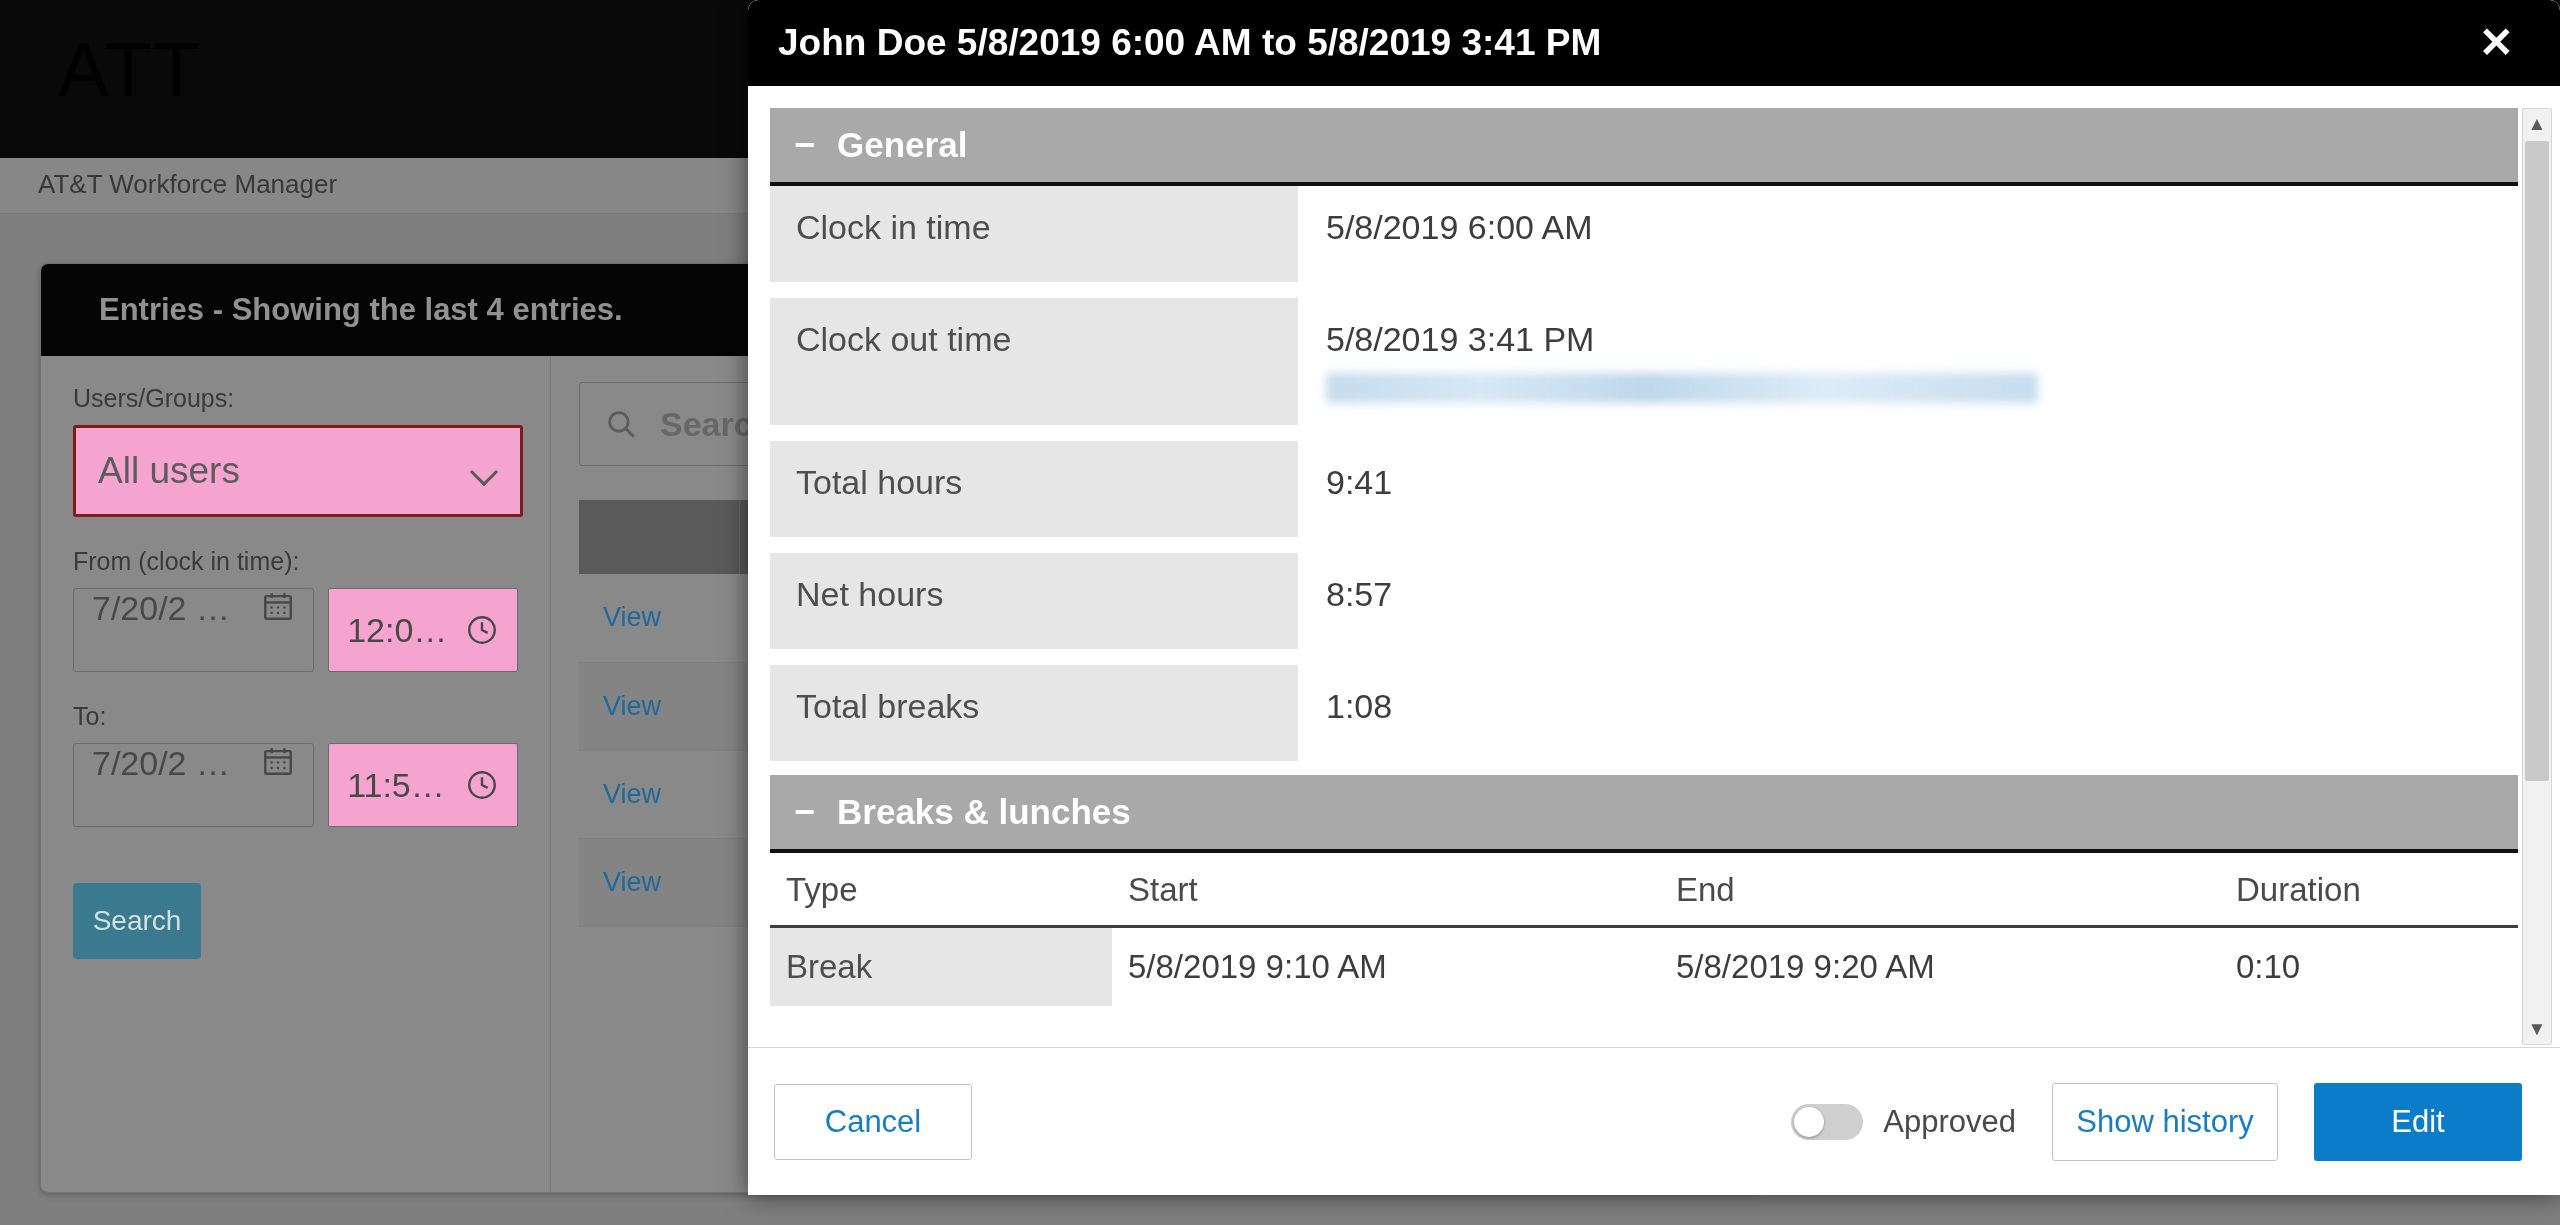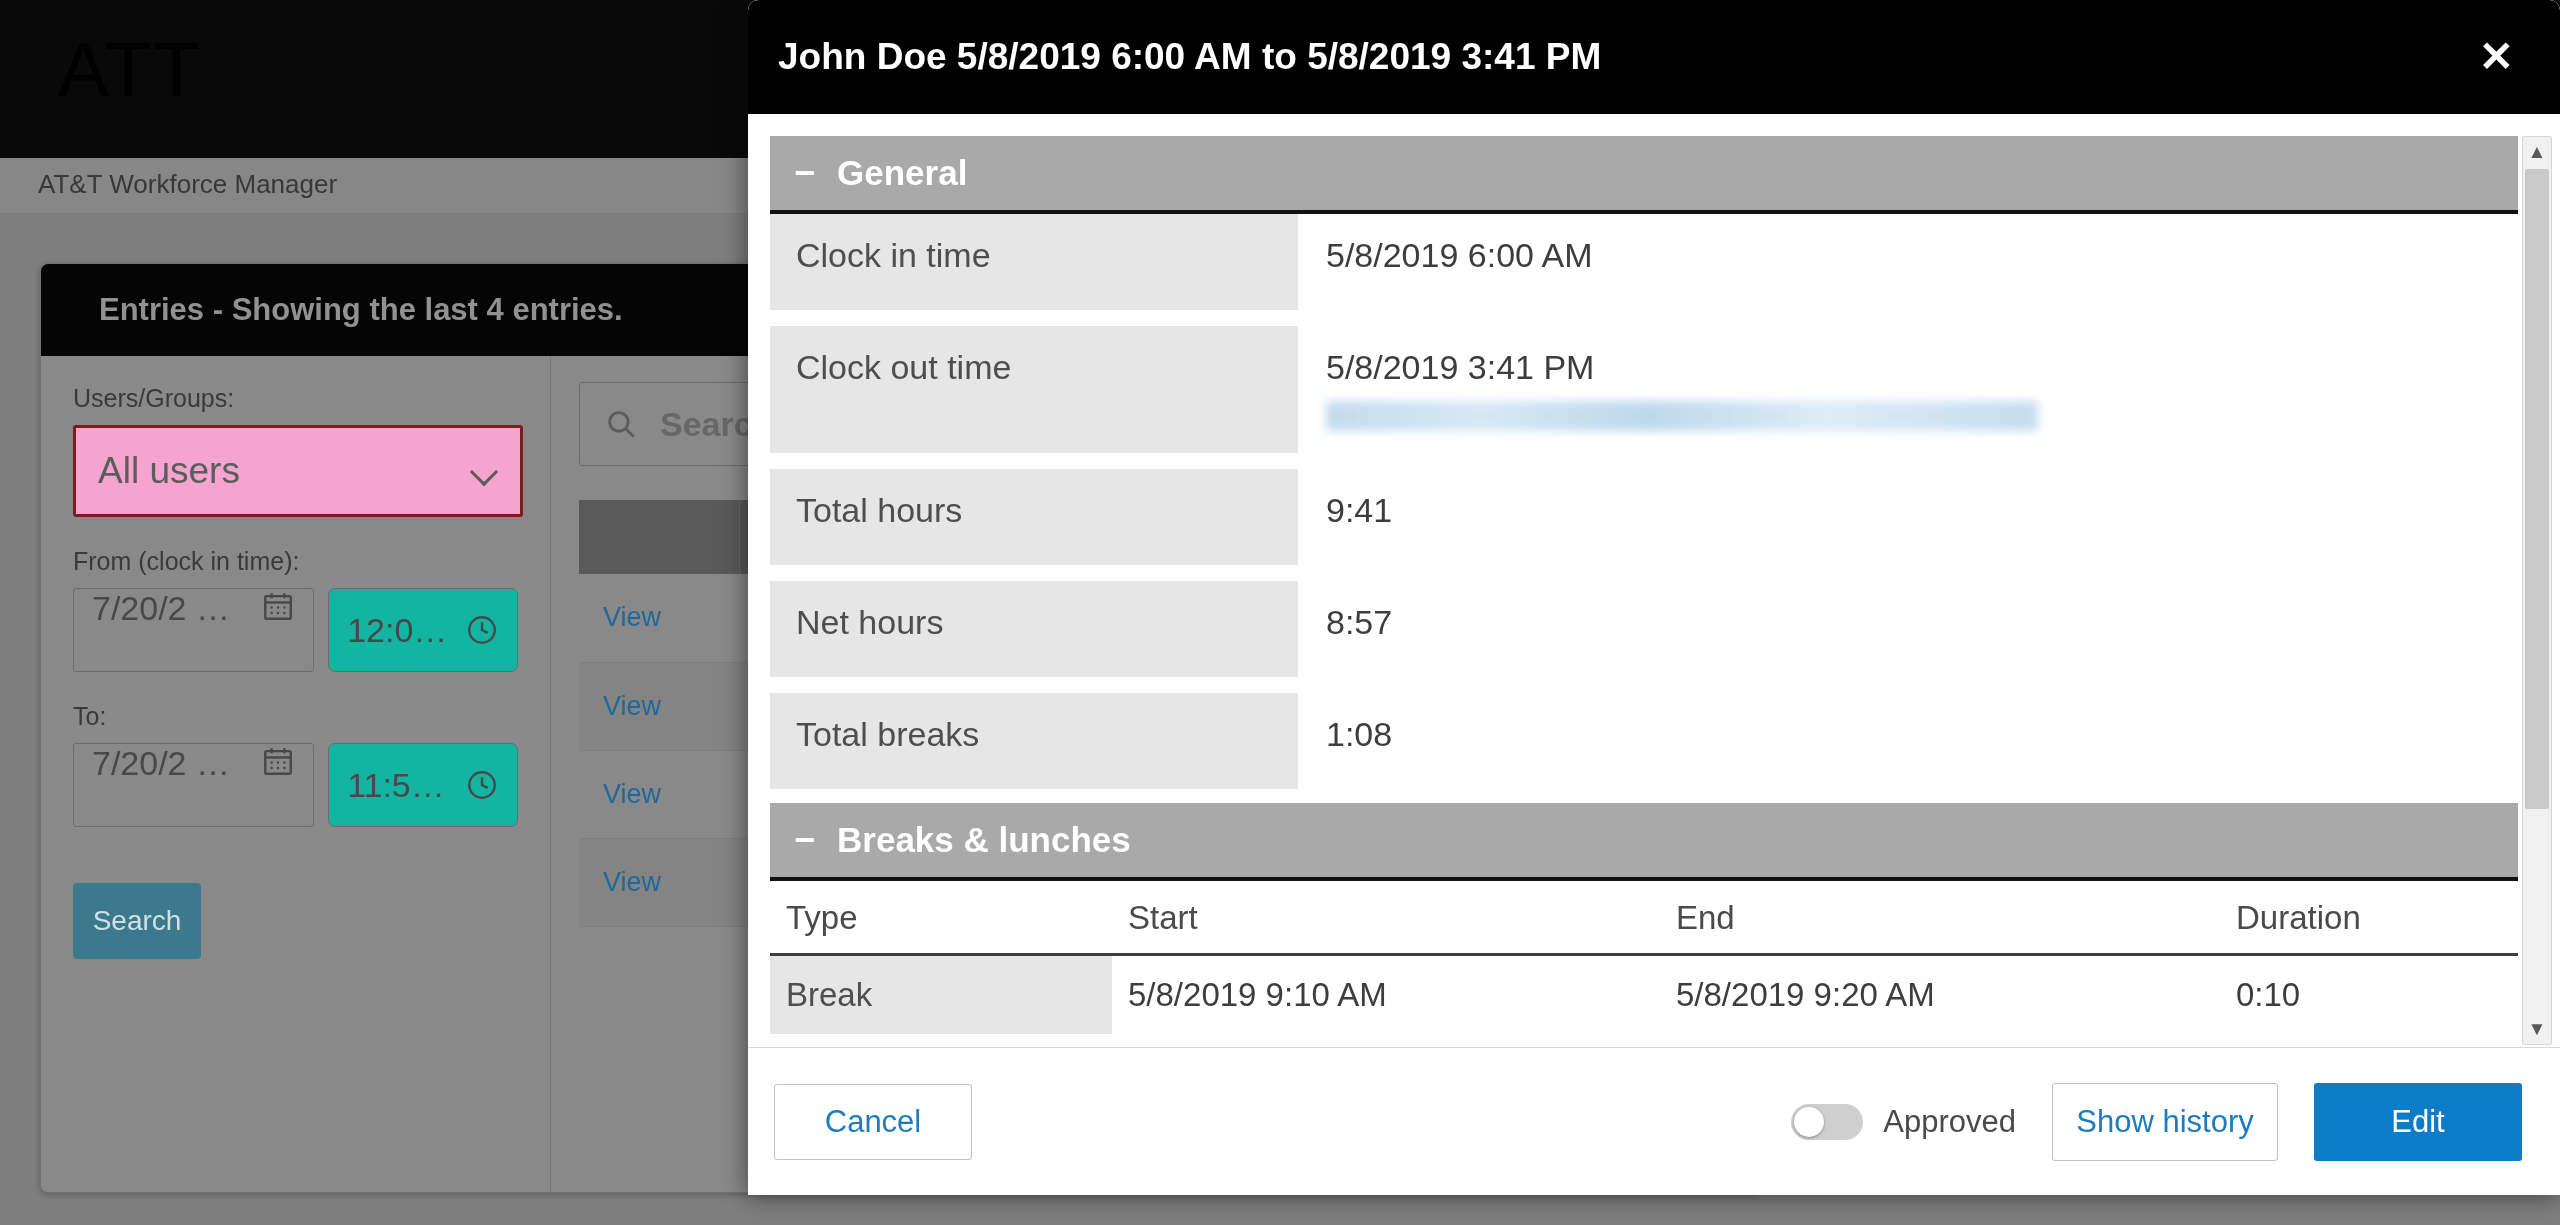--- a/index.html
+++ b/index.html
@@ -158,22 +158,22 @@
     display: flex;
     align-items: flex-start;
     justify-content: space-between;
     padding: 0 18px;
   }
 
   .time-input {
     width: 198px;
     height: 84px;
     border: 1px solid #6e6e6e;
-    background: #14b8a6;
-    border-radius: 7px;
+    background: #f9a8d4;
+    border-radius: 2px;
     display: flex;
     align-items: center;
     justify-content: space-between;
     padding: 0 18px;
   }
 
   .dt-text {
     font-size: 34px;
     color: #4a4a4a;
     white-space: nowrap;
@@ -278,21 +278,21 @@
     background: #ffffff;
     border-radius: 10px 10px 0 0;
     box-shadow: 0 0 26px rgba(0,0,0,0.55);
     overflow: hidden;
     display: flex;
     flex-direction: column;
   }
 
   .modal-header {
     flex: 0 0 auto;
-    height: 114px;
+    height: 86px;
     background: #000000;
     display: flex;
     align-items: center;
     justify-content: space-between;
     padding: 0 36px 0 30px;
     border-radius: 10px 10px 0 0;
   }
 
   .modal-title {
     font-size: 37px;

